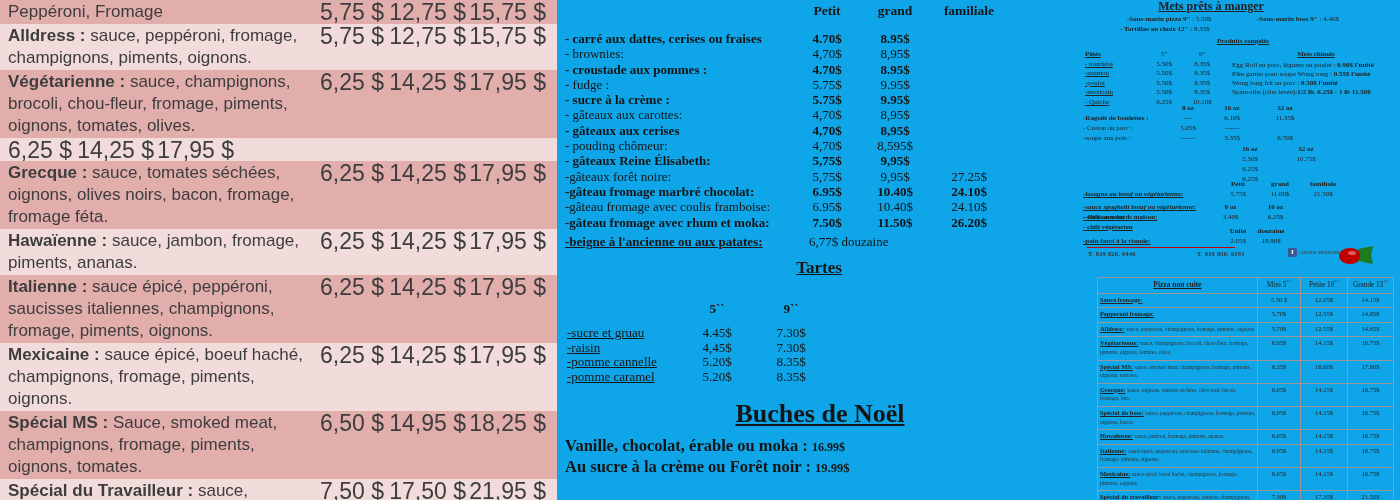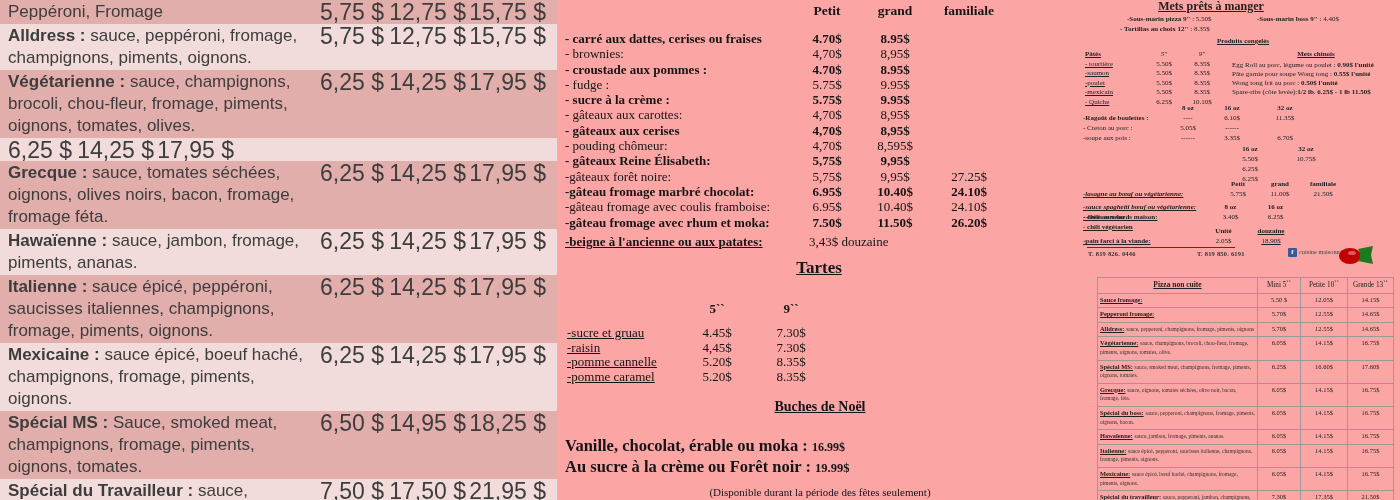--- a/index.html
+++ b/index.html
@@ -1,18 +1,18 @@
 <!DOCTYPE html>
 <html><head>
 <meta charset="utf-8">
 <style>
   *{margin:0;padding:0;box-sizing:border-box;}
   html,body{background:#fff;}
   body{width:1400px;height:500px;font-family:"Liberation Serif",serif;}
-  #app{position:relative;width:1400px;height:500px;background:#fca5a5;overflow:hidden;color:#1a1a1a;}
+  #app{position:relative;width:1400px;height:500px;background:#0ea5e9;overflow:hidden;color:#1a1a1a;}
   .b{font-weight:bold;} .i{font-style:italic;} .u{text-decoration:underline;}
   .bold{font-weight:bold;}
 
   
   #left{position:absolute;left:0;top:0;width:557px;height:500px;overflow:hidden;
         font-family:"Liberation Sans","DejaVu Sans",sans-serif;color:#3d3d3d;}
   .prow{display:flex;align-items:flex-start;padding-left:8px;}
   .prow.dark{background:#e2aeac;}
   .prow.light{background:#f2dcdb;}
   .prow .desc{flex:0 0 312px;font-size:17px;line-height:22px;padding:1px 0;}
@@ -34,21 +34,21 @@
   #tartes-title{position:absolute;left:182px;top:258px;width:160px;text-align:center;
     font-size:17px;font-weight:bold;text-decoration:underline;}
   .thdr{position:absolute;top:301px;font-size:13px;font-weight:bold;text-align:center;}
   #t5{left:130px;width:60px;} #t9{left:204px;width:60px;}
   #tlist{position:absolute;left:0;top:325px;width:400px;}
   .trow{display:flex;height:14.5px;font-size:13px;padding-left:10px;}
   .trow .lbl{flex:0 0 120px;text-decoration:underline;white-space:nowrap;}
   .trow .c1{flex:0 0 60px;text-align:center;}
   .trow .c2{flex:0 0 60px;margin-left:14px;text-align:center;}
   #buches-title{position:absolute;left:143px;top:399px;width:240px;text-align:center;
-    font-size:14px;font-weight:bold;text-decoration:underline;}
+    font-size:26px;font-weight:bold;text-decoration:underline;}
   .bline{position:absolute;left:8px;font-size:16.5px;font-weight:bold;white-space:nowrap;}
   #bline1{top:436px;} #bline2{top:457px;}
   .bprice{font-size:12px;} .bprice2{font-size:12.5px;font-weight:bold;}
   #fete-note{position:absolute;left:63px;top:486px;width:400px;text-align:center;font-size:11px;}
 
   
   #right{position:absolute;left:1080px;top:0;width:320px;height:500px;font-size:7px;line-height:8.6px;color:#222;}
   .abs{position:absolute;}
   #r-title{left:66px;top:2px;width:130px;text-align:center;font-size:12px;}
   #r-sub1{left:47px;top:15px;} #r-sub2{left:177px;top:15px;} #r-sub3{left:40px;top:25px;}
@@ -62,21 +62,21 @@
   .ozrow{display:flex;height:10px;}
   .ozrow .sp{flex:0 0 85px;white-space:nowrap;}
   .ozrow .ca{flex:0 0 40px;text-align:center;} .ozrow .cb{flex:0 0 48px;text-align:center;} .ozrow .cc{flex:0 0 58px;text-align:center;}
   .ozrow2{display:flex;height:9.8px;}
   .ozrow2 .sp{flex:0 0 138px;white-space:nowrap;margin-top:48px;} .ozrow2 .cb{flex:0 0 58px;text-align:center;} .ozrow2 .cc{flex:0 0 28px;text-align:center;margin-left:13px;}
   .ozrow3{display:flex;height:10px;}
   .ozrow3 .sp{flex:0 0 130px;white-space:nowrap;} .ozrow3 .cp{flex:0 0 50px;text-align:center;} .ozrow3 .cg{flex:0 0 34px;text-align:center;} .ozrow3 .cf{flex:0 0 52px;text-align:center;}
   .ozrow4{display:flex;height:10px;}
   .ozrow4 .sp{flex:0 0 125px;white-space:nowrap;} .ozrow4 .ca{flex:0 0 45px;text-align:center;} .ozrow4 .cb{flex:0 0 45px;text-align:center;}
   .ozrow5{display:flex;height:10px;}
-  .ozrow5 .sp{flex:0 0 118px;white-space:nowrap;} .ozrow5 .ca{flex:0 0 45px;text-align:center;} .ozrow5 .cb{flex:0 0 50px;text-align:center;text-decoration:underline;}
+  .ozrow5 .sp{flex:0 0 118px;white-space:nowrap;} .ozrow5 .ca{flex:0 0 45px;text-align:right;} .ozrow5 .cb{flex:0 0 50px;text-align:center;}
   #ozh1{left:3px;top:104px;width:250px;} #ozg1{left:3px;top:114px;width:250px;}
   #ozh2{left:3px;top:145px;width:250px;} #ozg2{left:3px;top:155px;width:250px;}
   #ozh3{left:3px;top:180px;width:270px;} #ozg3{left:3px;top:190px;width:270px;}
   #ozh4{left:3px;top:203px;width:230px;} #ozg4{left:3px;top:213px;width:230px;}
   #ozh5{left:3px;top:227px;width:230px;} #ozg5{left:3px;top:237px;width:230px;}
   #redline{left:7px;top:247px;width:148px;height:1px;background:#c00000;}
   .phone{top:250px;font-size:6.5px;font-weight:bold;letter-spacing:.2px;color:#333;}
   #ph1{left:8px;} #ph2{left:117px;}
   #fb{left:208px;top:248px;display:flex;align-items:center;gap:2px;}
   #fb .fbicon{width:9px;height:9px;background:#3b5998;color:#fff;border-radius:1px;
@@ -265,21 +265,21 @@
         <div class="drow bold">
           <span class="lbl">-gâteau fromage avec rhum et moka:</span>
           <span class="cp">7.50$</span>
           <span class="cg">11.50$</span>
           <span class="cf">26.20$</span>
         </div>
       </div>
 
     <div id="beigne">
       <span class="lbl">-beigne à l'ancienne ou aux patates:</span>
-      <span>3,43$ douzaine</span>
+      <span>6,77$ douzaine</span>
     </div>
 
     <div id="tartes-title">Tartes</div>
     <span class="thdr" id="t5">5``</span>
     <span class="thdr" id="t9">9``</span>
     <div id="tlist">
 
         <div class="trow">
           <span class="lbl">-sucre et gruau</span>
           <span class="c1">4.45$</span>
@@ -301,21 +301,20 @@
         <div class="trow">
           <span class="lbl">-pomme caramel</span>
           <span class="c1">5.20$</span>
           <span class="c2">8.35$</span>
         </div>
       </div>
 
     <div id="buches-title">Buches de Noël</div>
     <div class="bline" id="bline1"><span>Vanille, chocolat, érable ou moka : </span><span class="bprice">16.99$</span></div>
     <div class="bline" id="bline2"><span>Au sucre à la crème ou Forêt noir : </span><span class="bprice2">19.99$</span></div>
-    <div id="fete-note">(Disponible durant la période des fêtes seulement)</div>
   </div>
 
   <div id="right">
     <div class="abs b u" id="r-title">Mets prêts à manger</div>
     <div class="abs" id="r-sub1"><span class="b">-Sous-marin pizza 9" </span><span>: 5.50$</span></div>
     <div class="abs" id="r-sub2"><span class="b">-Sous-marin boss  9" </span><span>: 4.40$</span></div>
     <div class="abs" id="r-sub3"><span class="b">- Tortillas au choix  12" </span><span>: 8.35$</span></div>
     <div class="abs b u" id="r-prod">Produits congelés</div>
 
     <div class="abs" id="pates">

